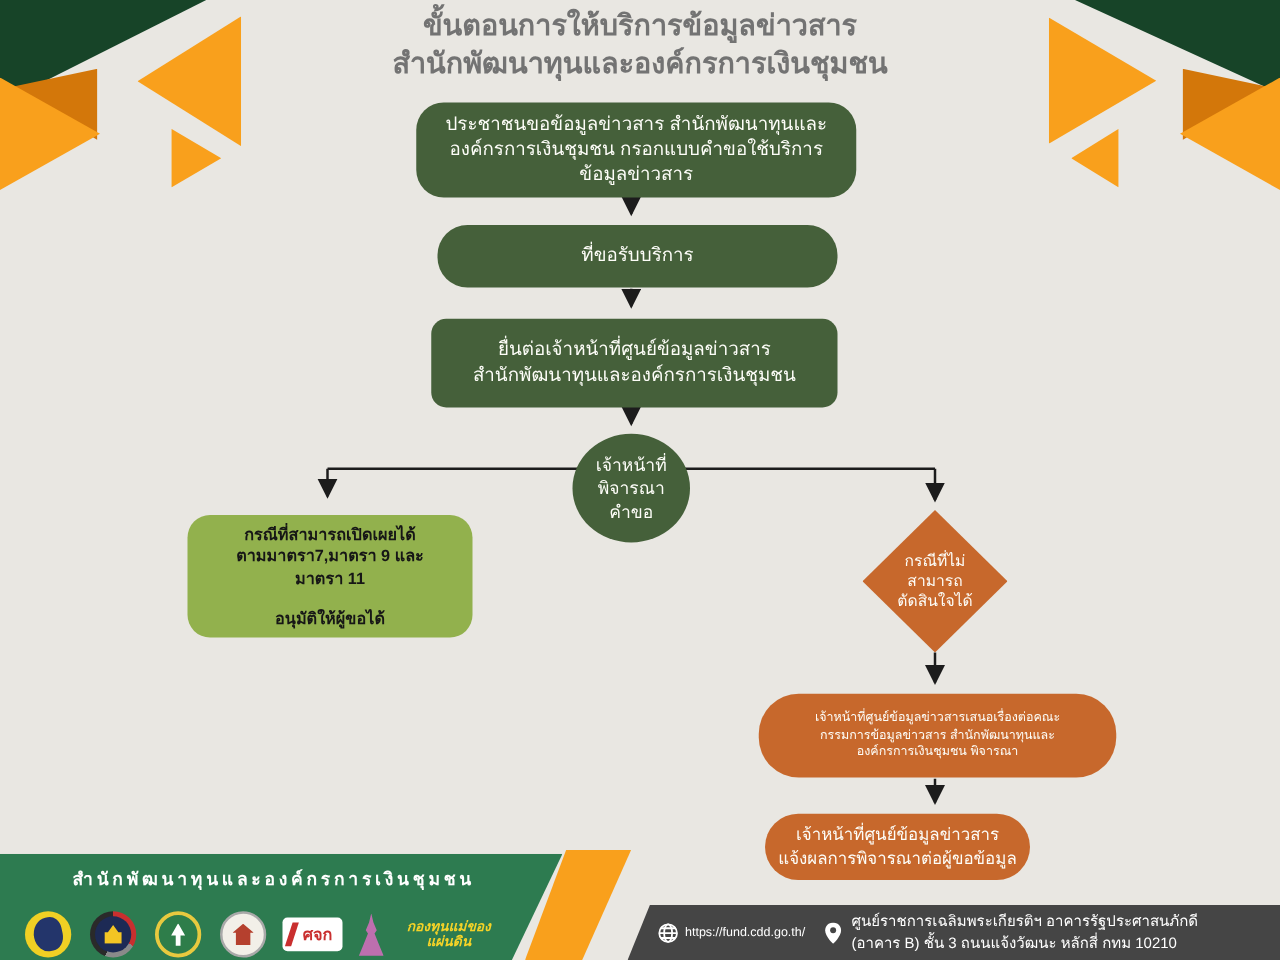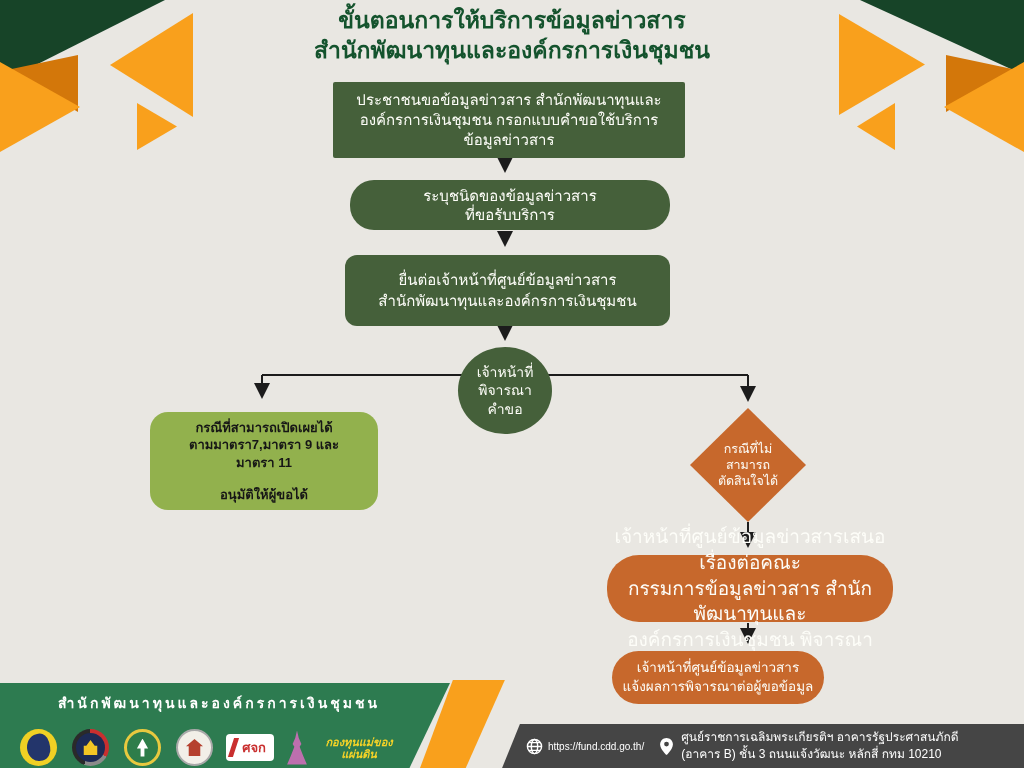--- a/index.html
+++ b/index.html
@@ -4,21 +4,21 @@
 <style>
   * { margin:0; padding:0; box-sizing:border-box; }
   html,body { width:1024px; height:768px; overflow:hidden; }
   body { font-family:"Liberation Sans", sans-serif; background:#e9e7e2; position:relative; }
   
   .deco { position:absolute; z-index:0; }
   
   .node { position:absolute; z-index:2; display:flex; flex-direction:column; align-items:center; justify-content:center; text-align:center; color:#fdfdf8; }
   .node .ln { display:block; }
   .green-box { background:#45603a; }
-  .title { position:absolute; top:6px; left:0; width:100%; text-align:center; color:#14532d; font-weight:bold; font-size:23px; line-height:1.3; z-index:2; }
+  .title { position:absolute; top:6px; left:0; width:100%; text-align:center; color:#737373; font-weight:bold; font-size:23px; line-height:1.3; z-index:2; }
   #svg-connectors { position:absolute; top:0; left:0; z-index:1; }
   
   .footer-green { position:absolute; left:0; top:683px; width:450px; height:85px; background:#2d7b50; clip-path:polygon(0 0,100% 0,91% 100%,0 100%); z-index:3; }
   .footer-orange-stripe { position:absolute; left:417px; top:680px; width:92px; height:88px; background:#f9a01c; clip-path:polygon(39% 0,95.5% 0,53% 100%,3.3% 100%); z-index:3; border-radius:4px; }
   .footer-gray { position:absolute; left:500px; top:724px; width:524px; height:44px; background:#454545; clip-path:polygon(3.8% 0,100% 0,100% 100%,0.4% 100%); z-index:3; display:flex; align-items:center; color:#fff; padding-left:26px; }
   .org-line { position:absolute; left:0; width:438px; text-align:center; color:#fff; font-weight:bold; letter-spacing:3px; font-size:14px; font-family:"Liberation Serif", serif; }
   .logo { position:absolute; top:46px; border-radius:50%; display:flex; align-items:center; justify-content:center; }
   .seal { width:37px; height:37px; }
 </style>
 </head>
@@ -52,28 +52,27 @@
     <path d="M505 231 L505 245" marker-end="url(#ah)"></path>
     <path d="M505 327 L505 339" marker-end="url(#ah)"></path>
     <path d="M262 375 L748 375"></path>
     <path d="M262 375 L262 397" marker-end="url(#ah)"></path>
     <path d="M748 375 L748 400" marker-end="url(#ah)"></path>
     <path d="M748 522 L748 546" marker-end="url(#ah)"></path>
     <path d="M748 623 L748 642" marker-end="url(#ah)"></path>
   </g>
 </svg>
 
-<div class="node green-box" style="left:333px;top:82px;width:352px;height:76px;border-radius:2px;font-size:15px;line-height:1.35;">
+<div class="node green-box" style="left:333px;top:82px;width:352px;height:76px;border-radius:22px;font-size:15px;line-height:1.35;">
   <span class="ln">ประชาชนขอข้อมูลข่าวสาร สำนักพัฒนาทุนและ</span>
   <span class="ln">องค์กรการเงินชุมชน กรอกแบบคำขอใช้บริการ</span>
   <span class="ln">ข้อมูลข่าวสาร</span>
 </div>
 
 <div class="node green-box" style="left:350px;top:180px;width:320px;height:50px;border-radius:24px;font-size:15px;line-height:1.3;">
-  <span class="ln">ระบุชนิดของข้อมูลข่าวสาร</span>
   <span class="ln">ที่ขอรับบริการ</span>
 </div>
 
 <div class="node green-box" style="left:345px;top:255px;width:325px;height:71px;border-radius:12px;font-size:15px;line-height:1.35;">
   <span class="ln">ยื่นต่อเจ้าหน้าที่ศูนย์ข้อมูลข่าวสาร</span>
   <span class="ln">สำนักพัฒนาทุนและองค์กรการเงินชุมชน</span>
 </div>
 
 <div class="node green-box" style="left:458px;top:347px;width:94px;height:87px;border-radius:50%;font-size:14px;line-height:1.3;">
   <span class="ln">เจ้าหน้าที่</span>
@@ -87,21 +86,21 @@
   <span class="ln">มาตรา 11</span>
   <span class="ln" style="margin-top:14px;">อนุมัติให้ผู้ขอได้</span>
 </div>
 
 <div class="node" style="left:690px;top:408px;width:116px;height:114px;background:#c7682c;clip-path:polygon(50% 0,100% 50%,50% 100%,0 50%);font-size:12.5px;line-height:1.3;">
   <span class="ln">กรณีที่ไม่</span>
   <span class="ln">สามารถ</span>
   <span class="ln">ตัดสินใจได้</span>
 </div>
 
-<div class="node" style="left:607px;top:555px;width:286px;height:67px;border-radius:32px;background:#c7682c;font-size:19px;line-height:1.35;">
+<div class="node" style="left:607px;top:555px;width:286px;height:67px;border-radius:32px;background:#c7682c;font-size:10px;line-height:1.35;">
   <span class="ln">เจ้าหน้าที่ศูนย์ข้อมูลข่าวสารเสนอเรื่องต่อคณะ</span>
   <span class="ln">กรรมการข้อมูลข่าวสาร สำนักพัฒนาทุนและ</span>
   <span class="ln">องค์กรการเงินชุมชน พิจารณา</span>
 </div>
 
 <div class="node" style="left:612px;top:651px;width:212px;height:53px;border-radius:27px;background:#c7682c;font-size:13.5px;line-height:1.35;z-index:4;">
   <span class="ln">เจ้าหน้าที่ศูนย์ข้อมูลข่าวสาร</span>
   <span class="ln">แจ้งผลการพิจารณาต่อผู้ขอข้อมูล</span>
 </div>
 

